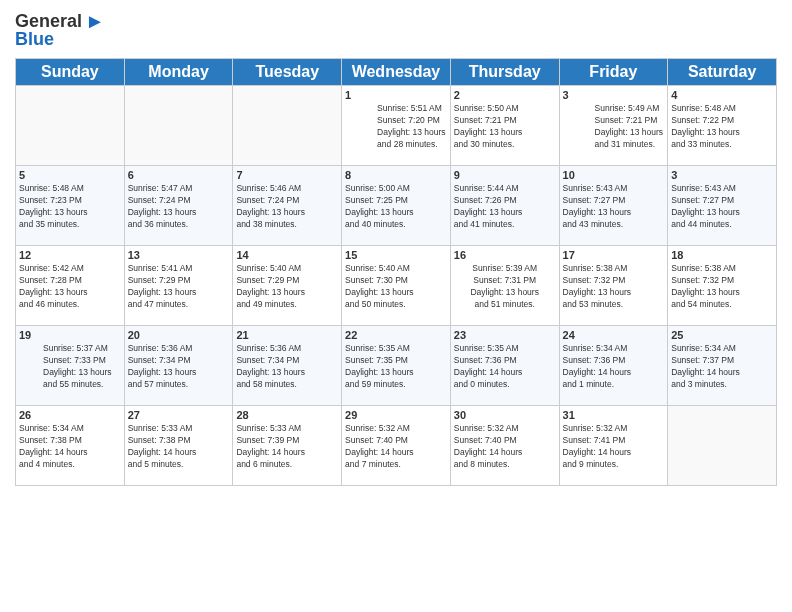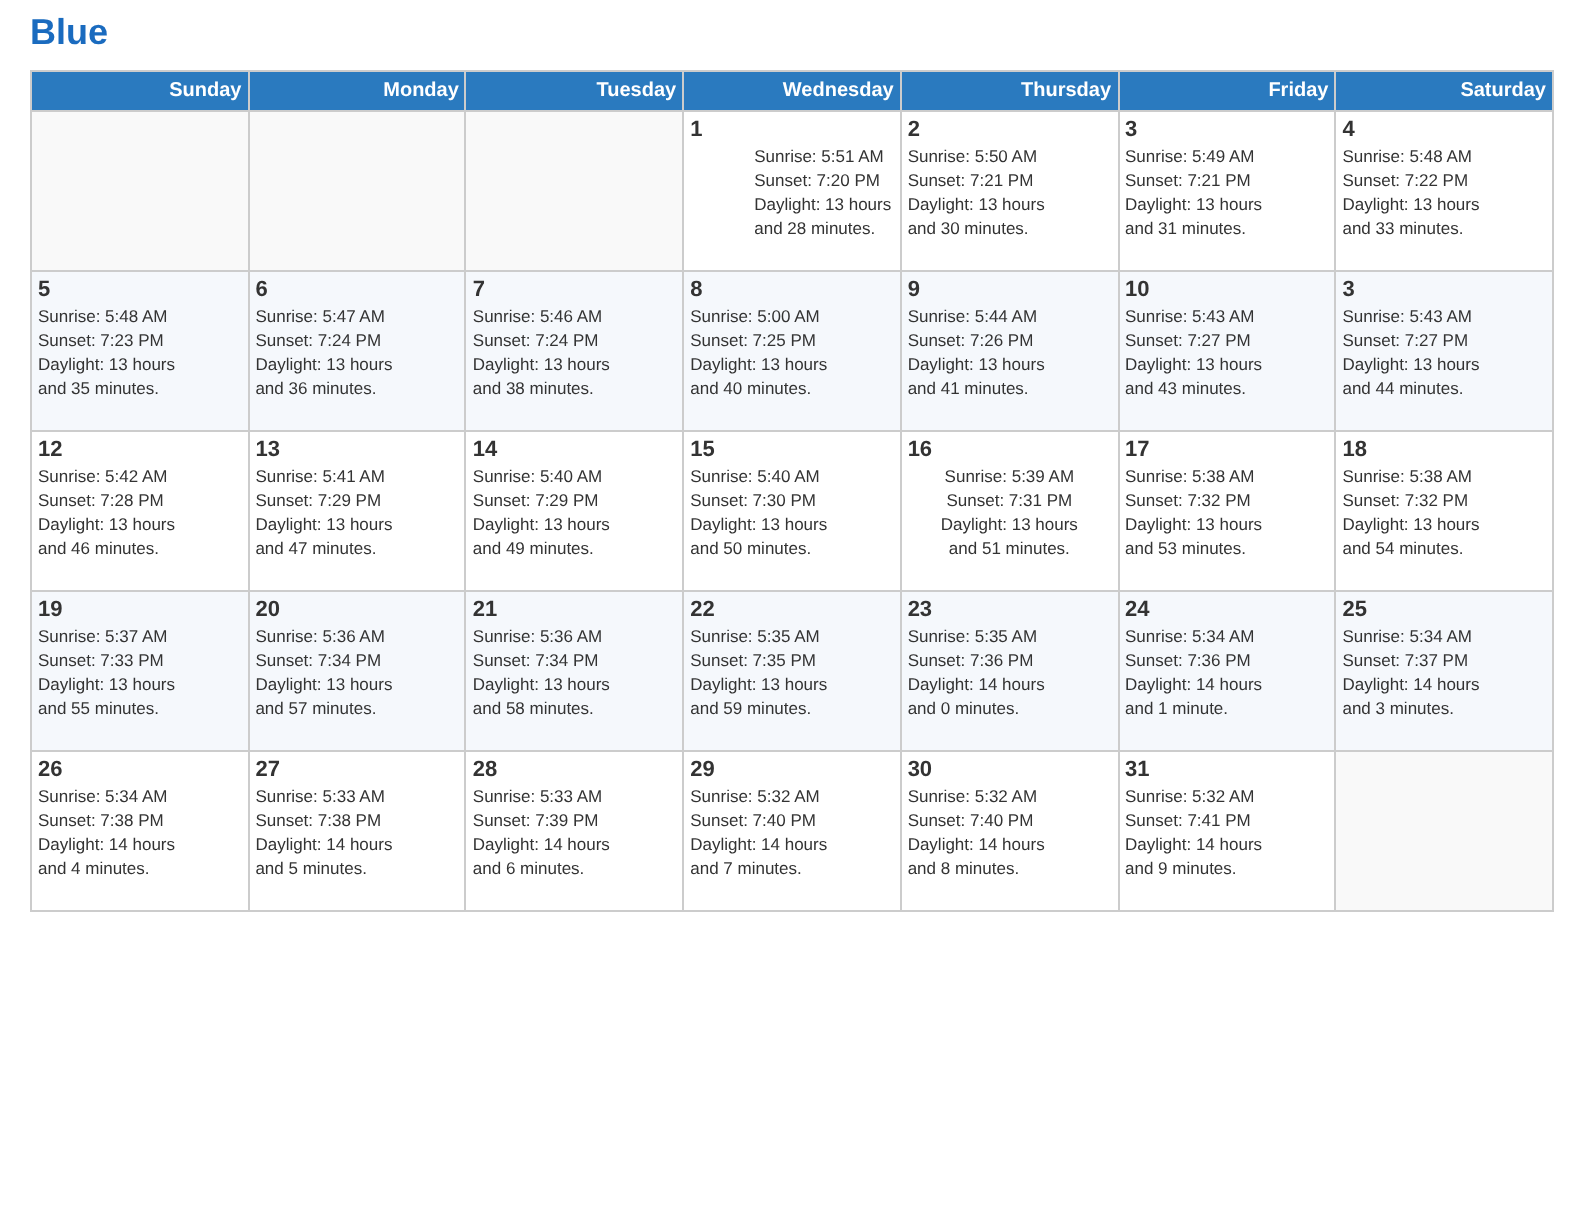--- a/index.html
+++ b/index.html
@@ -39,24 +39,24 @@
       color: #555;
     }
     .calendar {
       width: 100%;
       border-collapse: collapse;
       table-layout: fixed;
     }
     .calendar th {
       background: #2a7abf;
       color: #fff;
-      font-size: 10px;
+      font-size: 16px;
       font-weight: bold;
       padding: 4px 3px;
-      text-align: right;
+      text-align: center;
       border: 1px solid #ccc;
     }
     .calendar td {
       border: 1px solid #ccc;
       vertical-align: top;
       padding: 3px 3px;
       font-size: 9px;
       color: #333;
       height: 80px;
     }
@@ -79,20 +79,24 @@
       background: #fff;
     }
   </style>
 </head>
 <body>
 
 <div class="page">
   <div class="header">
     <div class="logo">
       <div style="display:flex;flex-direction:column;align-items:flex-start;">
+        <div style="display:flex;align-items:center;">
+          <span style="font-size:18px;font-weight:bold;color:#333;">General</span>
+          <span style="color:#1a6bbf;font-size:20px;margin-left:3px;">►</span>
+        </div>
         <span style="font-size:18px;font-weight:bold;color:#1a6bbf;margin-top:-4px;">Blue</span>
       </div>
     </div>
     <div class="title-block">
       <div class="title-month"></div>
       <div class="title-location"></div>
     </div>
   </div>
 
   <table class="calendar">
@@ -121,21 +125,21 @@
           </td>
           <td>
             <div class="day-number">2</div>
             <div class="day-info" style="white-space: pre-line;">Sunrise: 5:50 AM
 Sunset: 7:21 PM
 Daylight: 13 hours
 and 30 minutes.</div>
           </td>
           <td>
             <div class="day-number">3</div>
-            <div class="day-info" style="white-space: pre-line;">Sunrise: 5:49 AM
+            <div class="day-info" style="white-space: pre-line; margin-left: 32px;">Sunrise: 5:49 AM
 Sunset: 7:21 PM
 Daylight: 13 hours
 and 31 minutes.</div>
           </td>
           <td>
             <div class="day-number">4</div>
             <div class="day-info" style="white-space: pre-line;">Sunrise: 5:48 AM
 Sunset: 7:22 PM
 Daylight: 13 hours
 and 33 minutes.</div>
@@ -239,21 +243,21 @@
             <div class="day-number">18</div>
             <div class="day-info" style="white-space: pre-line;">Sunrise: 5:38 AM
 Sunset: 7:32 PM
 Daylight: 13 hours
 and 54 minutes.</div>
           </td>
         </tr>
         <tr>
           <td>
             <div class="day-number">19</div>
-            <div class="day-info" style="white-space: pre-line;">Sunrise: 5:37 AM
+            <div class="day-info" style="white-space: pre-line; margin-left: 24px;">Sunrise: 5:37 AM
 Sunset: 7:33 PM
 Daylight: 13 hours
 and 55 minutes.</div>
           </td>
           <td>
             <div class="day-number">20</div>
             <div class="day-info" style="white-space: pre-line;">Sunrise: 5:36 AM
 Sunset: 7:34 PM
 Daylight: 13 hours
 and 57 minutes.</div>

